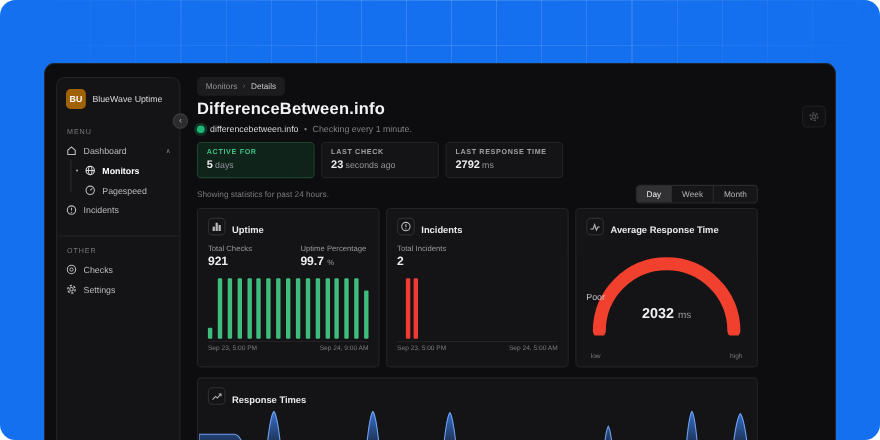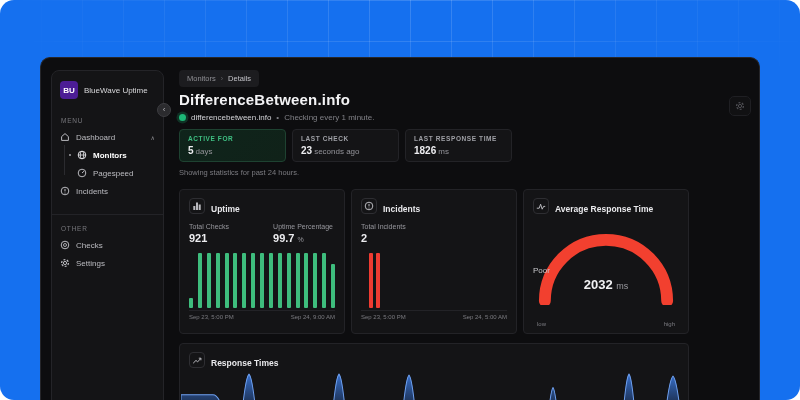--- a/index.html
+++ b/index.html
@@ -13,21 +13,21 @@
     -webkit-mask-image: radial-gradient(ellipse 430px 190px at 52% 0%, #000 0%, transparent 95%);
     mask-image: radial-gradient(ellipse 430px 190px at 52% 0%, #000 0%, transparent 95%); }
   .window { position: absolute; left: 40px; top: 57px; width: 720px; height: 343px;
     background: #0d0d0f; border: 1px solid #26262a; border-bottom: none;
     border-radius: 10px 10px 0 0; overflow: hidden; }
 
   
   .sidebar { position: absolute; left: 10px; top: 12px; width: 113px; height: 340px;
     background: #141416; border: 1px solid #242428; border-radius: 8px; }
   .logo-row { display: flex; align-items: center; gap: 6px; padding: 10px 8px 8px; }
-  .logo { width: 18px; height: 18px; background: #4c1d95; border-radius: 4px; color: #fff;
+  .logo { width: 18px; height: 18px; background: #a16207; border-radius: 4px; color: #fff;
     font-size: 8px; font-weight: bold; display: flex; align-items: center; justify-content: center; }
   .app-name { font-size: 8px; color: #d8d8db; }
   .collapse-btn { position: absolute; right: -8px; top: 32px; width: 14px; height: 14px;
     border-radius: 50%; background: #2b2b2e; border: 1px solid #3d3d41; color: #b5b5ba;
     font-size: 8px; line-height: 11px; text-align: center; cursor: pointer; z-index: 3; }
   .section-label { font-size: 6.5px; letter-spacing: .8px; color: #77777c; padding: 10px 9px 4px; }
   .mi { display: flex; align-items: center; gap: 6px; height: 18px; padding: 0 8px;
     font-size: 8px; color: #bcbcc1; position: relative; cursor: pointer; }
   .mi .chev { margin-left: auto; font-size: 6px; color: #8b8b90; }
   .mi.sub { padding-left: 25px; }
@@ -217,26 +217,31 @@
         <div class="stat-card active">
           <div class="stat-label">ACTIVE FOR</div>
           <div class="stat-value"><span>5</span><span class="stat-suffix">days</span></div>
         </div>
         <div class="stat-card">
           <div class="stat-label">LAST CHECK</div>
           <div class="stat-value"><span>23</span><span class="stat-suffix">seconds ago</span></div>
         </div>
         <div class="stat-card">
           <div class="stat-label">LAST RESPONSE TIME</div>
-          <div class="stat-value"><span>1826</span><span class="stat-suffix">ms</span></div>
+          <div class="stat-value"><span>2792</span><span class="stat-suffix">ms</span></div>
         </div>
       </div>
 
       <div class="note-row">
         <span class="stats-note">Showing statistics for past 24 hours.</span>
+        <div class="toggle">
+          <span class="opt selected">Day</span>
+          <span class="opt">Week</span>
+          <span class="opt">Month</span>
+        </div>
       </div>
 
       <div class="cards-row">
 
         <div class="card">
           <div class="card-head">
             <span class="icon-box">
               <svg width="10" height="10" viewBox="0 0 10 10">
                   <rect x="1.3" y="5" width="2" height="4" fill="#b9b9be"></rect>
                   <rect x="4" y="1.5" width="2" height="7.5" fill="#b9b9be"></rect>

